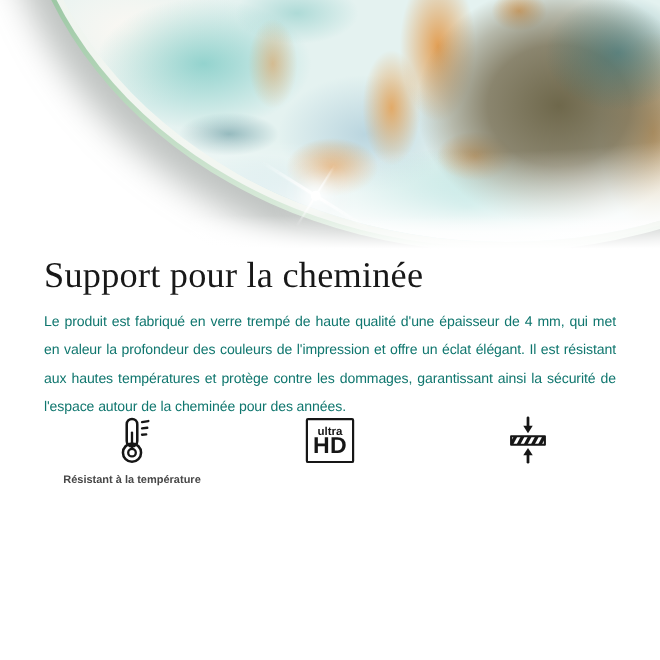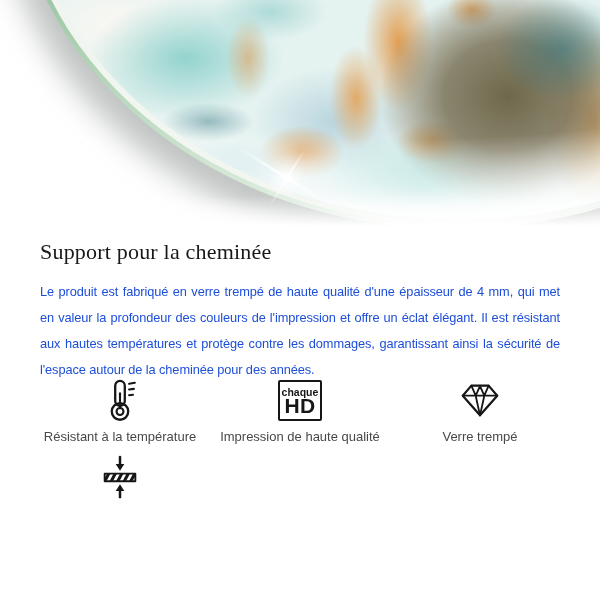--- a/index.html
+++ b/index.html
@@ -69,38 +69,38 @@
     background:#fff;transform:translate(-50%,-50%);
     box-shadow:0 0 14px 6px rgba(255,255,255,0.95), 0 0 30px 12px rgba(255,255,255,0.5);
   }
 
   
   .content{padding:0 40px;}
   .page-title{
     margin:4px 0 0 0;
     font-family:"Liberation Serif", serif;
     font-weight:400;color:#181818;
-    font-size:22px;line-height:35px;letter-spacing:0.2px;
+    font-size:33px;line-height:35px;letter-spacing:0.2px;
   }
   .description{
     margin:10px 0 0 0;
     font-size:12.8px;line-height:26px;letter-spacing:-0.1px;
-    color:#1d4ed8;text-align:justify;
+    color:#0f766e;text-align:justify;
   }
 
   
   .features{
     margin:-6px 30px 0 30px;
     display:grid;grid-template-columns:repeat(3,1fr);
     row-gap:10px;
   }
   .feature{display:flex;flex-direction:column;align-items:center;}
   .feature .icon-box{height:46px;display:flex;align-items:center;justify-content:center;}
   .feature .label{
-    margin-top:6px;font-size:13px;line-height:15px;color:#484848;text-align:center;
+    margin-top:6px;font-size:10px;line-height:15px;color:#484848;text-align:center;font-weight:bold;
   }
   .uhd-badge{
     width:40px;height:37px;border:2.6px solid #161616;border-radius:2px;
     display:flex;flex-direction:column;align-items:center;justify-content:center;
     color:#161616;
   }
   .uhd-badge .t{font-size:10.5px;font-weight:700;line-height:11px;}
   .uhd-badge .b{font-size:21px;font-weight:800;line-height:16px;letter-spacing:0.3px;}
   svg .ln{stroke:#161616;fill:none;stroke-linecap:round;stroke-linejoin:round;}
 </style>
@@ -144,37 +144,27 @@
           <line class="ln" x1="33.5" y1="13" x2="38.5" y2="12.4" stroke-width="2.2"></line>
           <line class="ln" x1="33.5" y1="19" x2="37.5" y2="18.6" stroke-width="2.2"></line>
         </svg>
       </div>
       <div class="label">Résistant à la température</div>
     </div>
 
     <div class="feature">
       <div class="icon-box">
         <div class="uhd-badge">
-          <div class="t">chaque</div>
+          <div class="t">ultra</div>
           <div class="b">HD</div>
         </div>
       </div>
-      <div class="label">Impression de haute qualité</div>
     </div>
 
 
-    <div class="feature">
-      <div class="icon-box">
-        <svg width="46" height="46" viewBox="0 0 48 48">
-          <path class="ln" stroke-width="2.3" d="M15 9 H33 L42 19.5 L24 40 L6 19.5 Z"></path>
-          <path class="ln" stroke-width="1.9" d="M6 19.5 H42 M15 9 L19.5 19.5 L24 40 M33 9 L28.5 19.5 L24 40 M24 9.5 L19.5 19.5 M24 9.5 L28.5 19.5"></path>
-        </svg>
-      </div>
-      <div class="label">Verre trempé</div>
-    </div>
 
 
     <div class="feature">
       <div class="icon-box">
         <svg width="46" height="46" viewBox="0 0 48 48">
           <defs>
               <clipPath id="bar">
                 <rect x="8" y="20.5" width="32" height="8"></rect>
               </clipPath>
             </defs>

